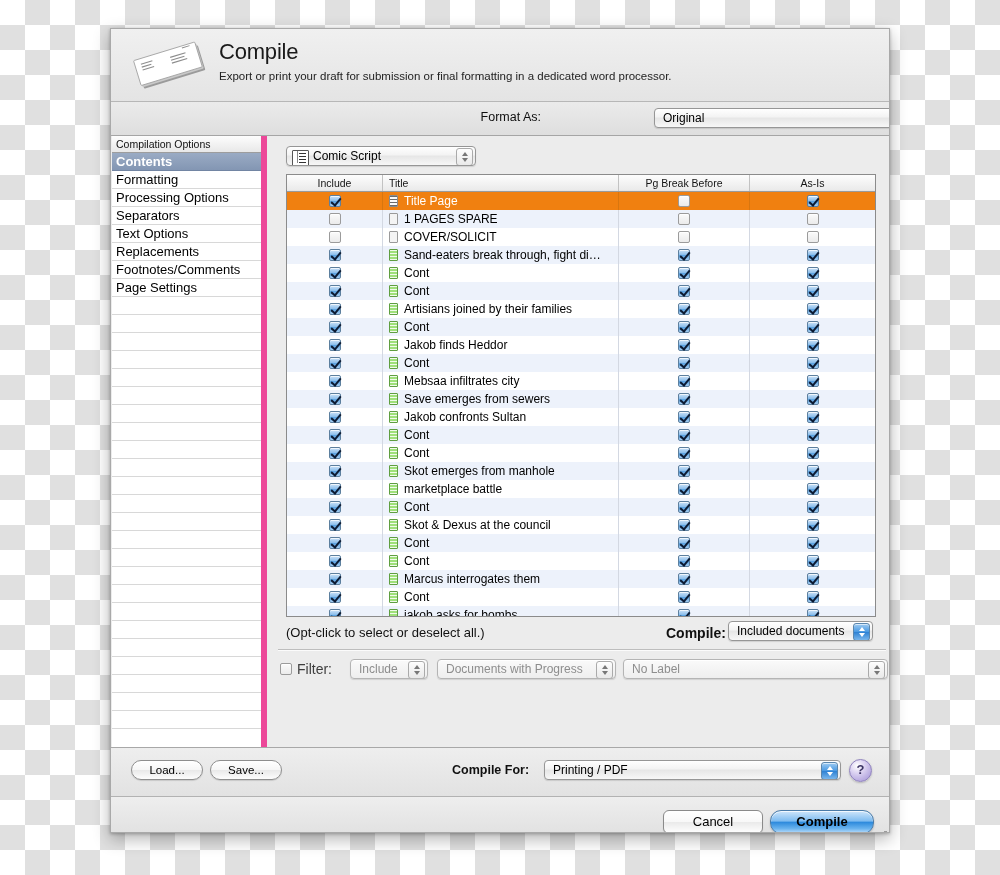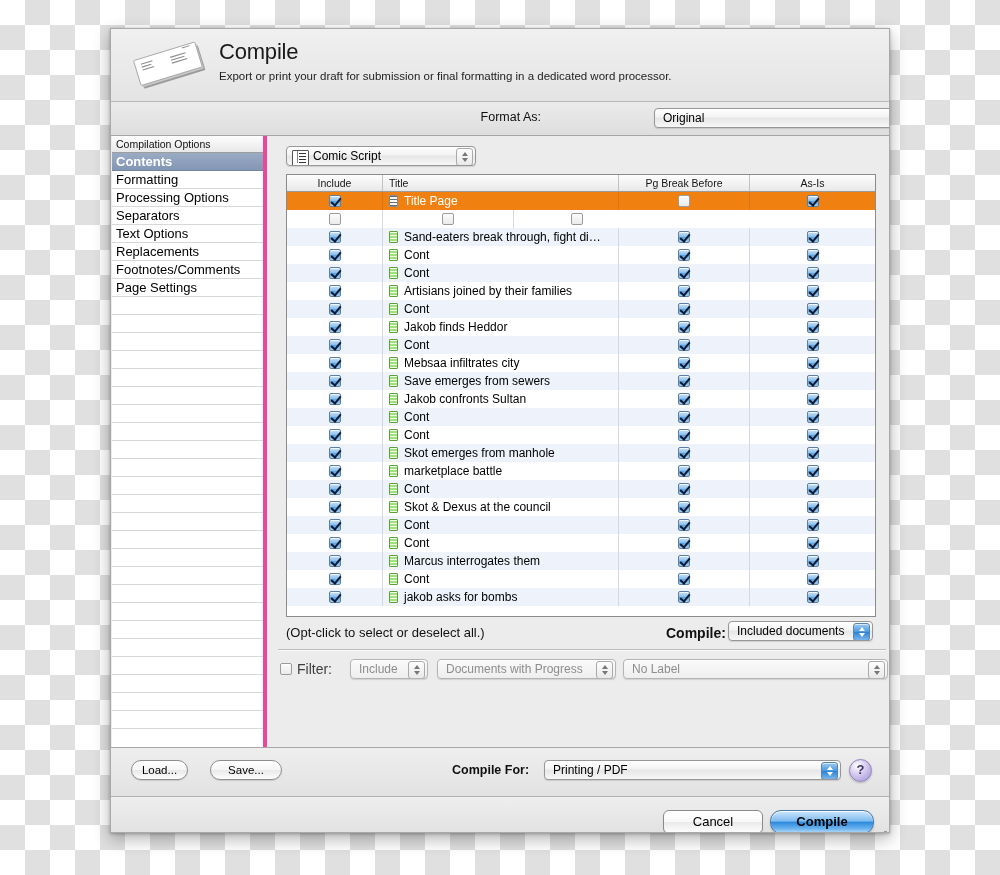--- a/index.html
+++ b/index.html
@@ -128,21 +128,21 @@
     background: #ececec;
   }
 
   
   .sidebar {
     position: absolute;
     left: 1px; top: 0;
     width: 155px;
     height: 611px;
     background: #fff;
-    border-right: 4px solid #ec4899;
+    border-right: 6px solid #ec4899;
     box-sizing: border-box;
     overflow: hidden;
   }
   .sidebar-header {
     height: 17px;
     line-height: 17px;
     padding-left: 4px;
     font-size: 10.5px;
     color: #111;
     background: linear-gradient(to bottom, #fdfdfd 0%, #e8e8e8 100%);
@@ -308,21 +308,21 @@
     height: 20px;
     border: 1px solid #8e8e8e;
     border-radius: 10px;
     background: linear-gradient(to bottom, #ffffff 0%, #f6f6f6 48%, #e9e9e9 52%, #fdfdfd 100%);
     box-shadow: 0 1px 1px rgba(0,0,0,0.13), inset 0 1px 0 #fff;
     font-size: 11.5px;
     color:#000;
     line-height: 18px;
     text-align:center;
   }
-  #load-btn { left: 20px; top: 12px; width: 57px; }
+  #load-btn { left: 20px; top: 12px; width: 72px; }
   #save-btn { left: 99px; top: 12px; width: 72px; }
   .compilefor-label { position:absolute; left:341px; top:15px; font-size:12.5px; font-weight:bold; color:#101010; }
   #compilefor-popup { position:absolute; left:433px; top:12px; width:297px; }
   #help-btn {
     position:absolute; left:738px; top:11px; width:21px; height:21px;
     border-radius:50%;
     background: radial-gradient(circle at 35% 28%, #ffffff 0%, #ddd4f2 35%, #b7a9e0 75%, #9b8ccb 100%);
     border:1px solid #8f82bd;
     box-shadow: 0 1px 2px rgba(0,0,0,0.2);
     font-size:13px; color:#3b3363; text-align:center; line-height:20px; font-weight:bold;
@@ -456,23 +456,42 @@
                 <span class="docicon title"></span>
                 <span>Title Page</span>
               </div>
               <div class="td c-pgbreak">
                 <span class="cb off"></span>
               </div>
               <div class="td c-asis">
                 <span class="cb on"></span>
               </div>
             </div>
-            <div class="trow">
+            <div class="trow alt">
               <div class="td c-include">
                 <span class="cb off"></span>
+              </div>
+              <div class="td c-title">
+                <span class="docicon plain"></span>
+                <span>1 PAGES SPARE</span>
+              </div>
+              <div class="td c-pgbreak">
+                <span class="cb off"></span>
+              </div>
+              <div class="td c-asis">
+                <span class="cb off"></span>
+              </div>
+            </div>
+            <div class="trow">
+              <div class="td c-include">
+                <span class="cb off"></span>
+              </div>
+              <div class="td c-title">
+                <span class="docicon plain"></span>
+                <span>COVER/SOLICIT</span>
               </div>
               <div class="td c-pgbreak">
                 <span class="cb off"></span>
               </div>
               <div class="td c-asis">
                 <span class="cb off"></span>
               </div>
             </div>
             <div class="trow alt">
               <div class="td c-include">

